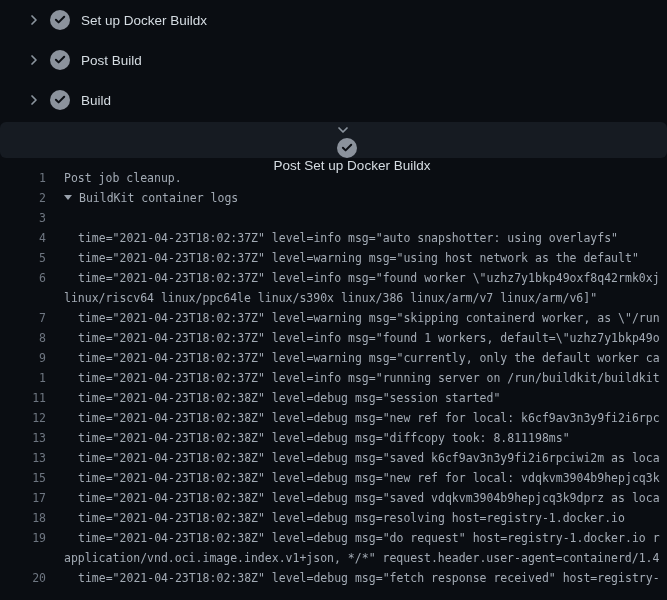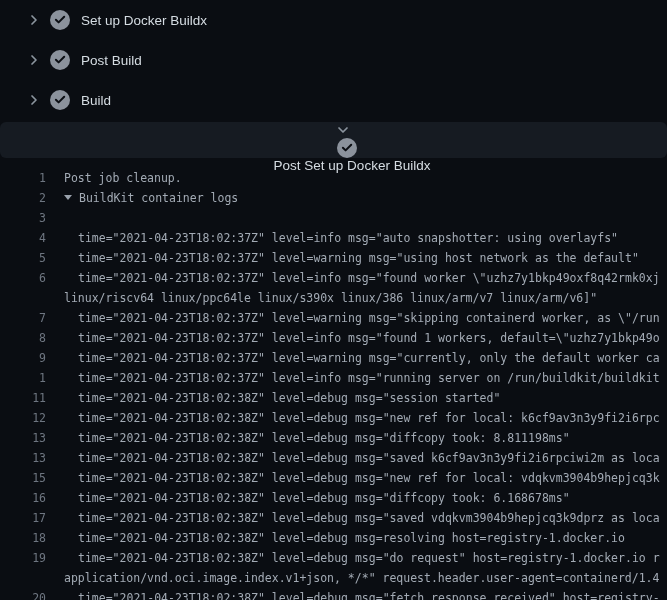--- a/index.html
+++ b/index.html
@@ -178,24 +178,20 @@
   <div class="log-row indent">
     <span class="log-num">13</span>
     <span class="log-text">time="2021-04-23T18:02:38Z" level=debug msg="saved k6cf9av3n3y9fi2i6rpciwi2m as loca</span>
   </div>
 
   <div class="log-row indent">
     <span class="log-num">15</span>
     <span class="log-text">time="2021-04-23T18:02:38Z" level=debug msg="new ref for local: vdqkvm3904b9hepjcq3k</span>
   </div>
 
-  <div class="log-row indent">
-    <span class="log-num">16</span>
-    <span class="log-text">time="2021-04-23T18:02:38Z" level=debug msg="diffcopy took: 6.168678ms"</span>
-  </div>
 
   <div class="log-row indent">
     <span class="log-num">17</span>
     <span class="log-text">time="2021-04-23T18:02:38Z" level=debug msg="saved vdqkvm3904b9hepjcq3k9dprz as loca</span>
   </div>
 
   <div class="log-row indent">
     <span class="log-num">18</span>
     <span class="log-text">time="2021-04-23T18:02:38Z" level=debug msg=resolving host=registry-1.docker.io</span>
   </div>

